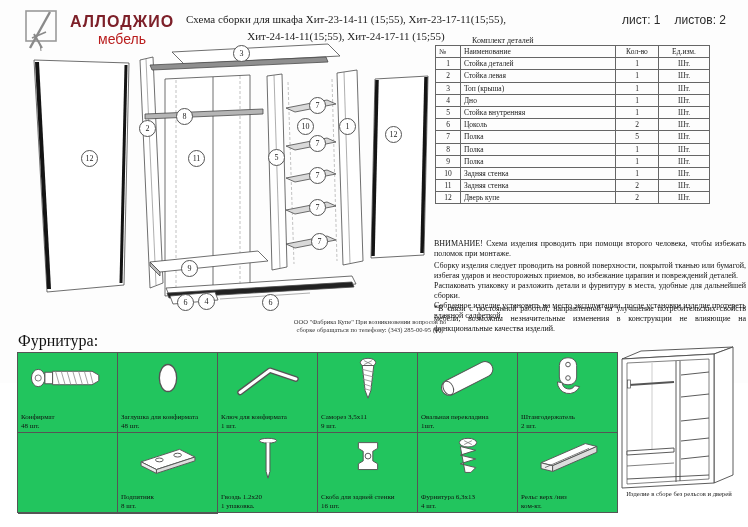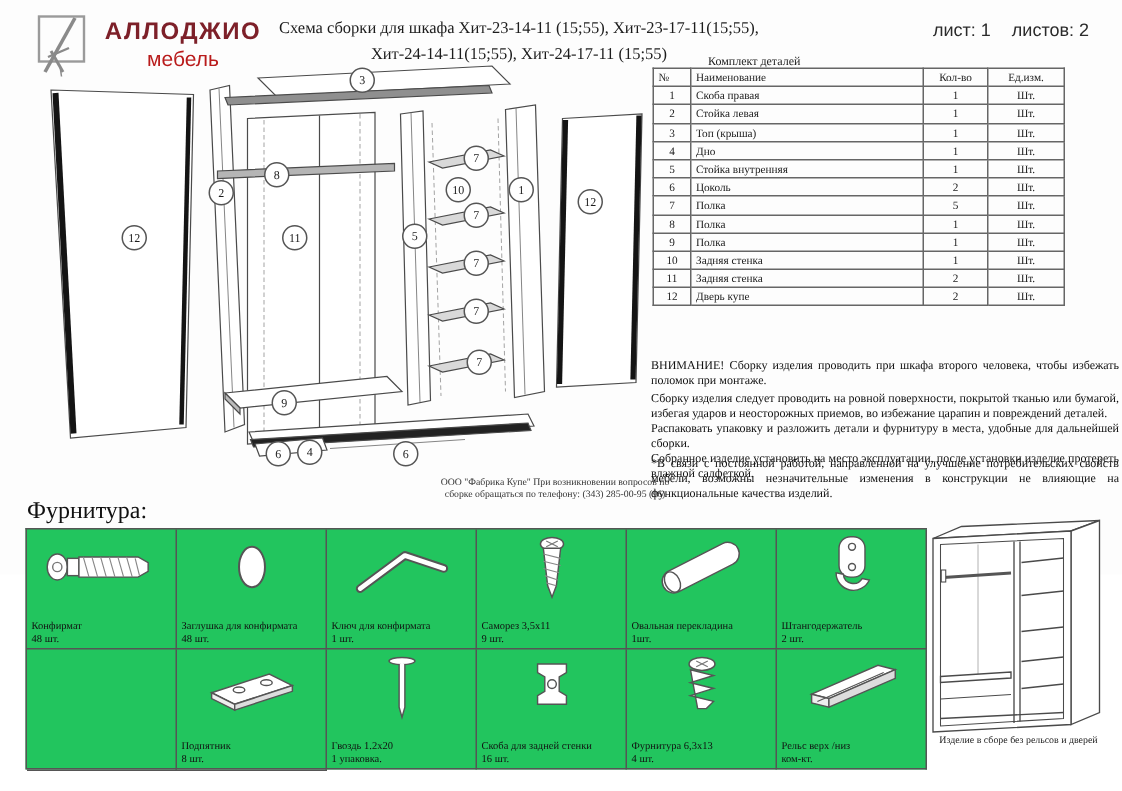--- a/index.html
+++ b/index.html
@@ -153,21 +153,21 @@
       <tr>
         <th class="col-num">№</th>
         <th class="col-name">Наименование</th>
         <th class="col-qty">Кол-во</th>
         <th class="col-unit">Ед.изм.</th>
       </tr>
     </thead>
     <tbody id="parts-body">
         <tr>
           <td class="col-num">1</td>
-          <td class="col-name">Скоба правая</td>
+          <td class="col-name">Стойка деталей</td>
           <td class="col-qty">1</td>
           <td class="col-unit">Шт.</td>
         </tr>
         <tr>
           <td class="col-num">2</td>
           <td class="col-name">Стойка левая</td>
           <td class="col-qty">1</td>
           <td class="col-unit">Шт.</td>
         </tr>
         <tr>
@@ -226,21 +226,21 @@
         </tr>
         <tr>
           <td class="col-num">12</td>
           <td class="col-name">Дверь купе</td>
           <td class="col-qty">2</td>
           <td class="col-unit">Шт.</td>
         </tr>
       </tbody>
   </table>
 
-  <div class="note note-warning">ВНИМАНИЕ! Сборку изделия проводить при шкафа второго человека, чтобы избежать поломок при монтаже.</div>
+  <div class="note note-warning">ВНИМАНИЕ! Схема изделия проводить при помощи второго человека, чтобы избежать поломок при монтаже.</div>
   <div class="note note-care">Сборку изделия следует проводить на ровной поверхности, покрытой тканью или бумагой, избегая ударов и неосторожных приемов, во избежание царапин и повреждений деталей.
 Распаковать упаковку и разложить детали и фурнитуру в места, удобные для дальнейшей сборки.
 Собранное изделие установить на место эксплуатации, после установки изделие протереть влажной салфеткой.</div>
   <div class="note note-disclaimer">*В связи с постоянной работой, направленной на улучшение потребительских свойств мебели, возможны незначительные изменения в конструкции не влияющие на функциональные качества изделий.</div>
 
   <div class="hw-heading">Фурнитура:</div>
   <div class="hw-grid" id="hw-grid">
       <div class="hw-cell">
         <div class="hw-icon">
           <svg width="80" height="50" viewBox="0 0 80 52">

